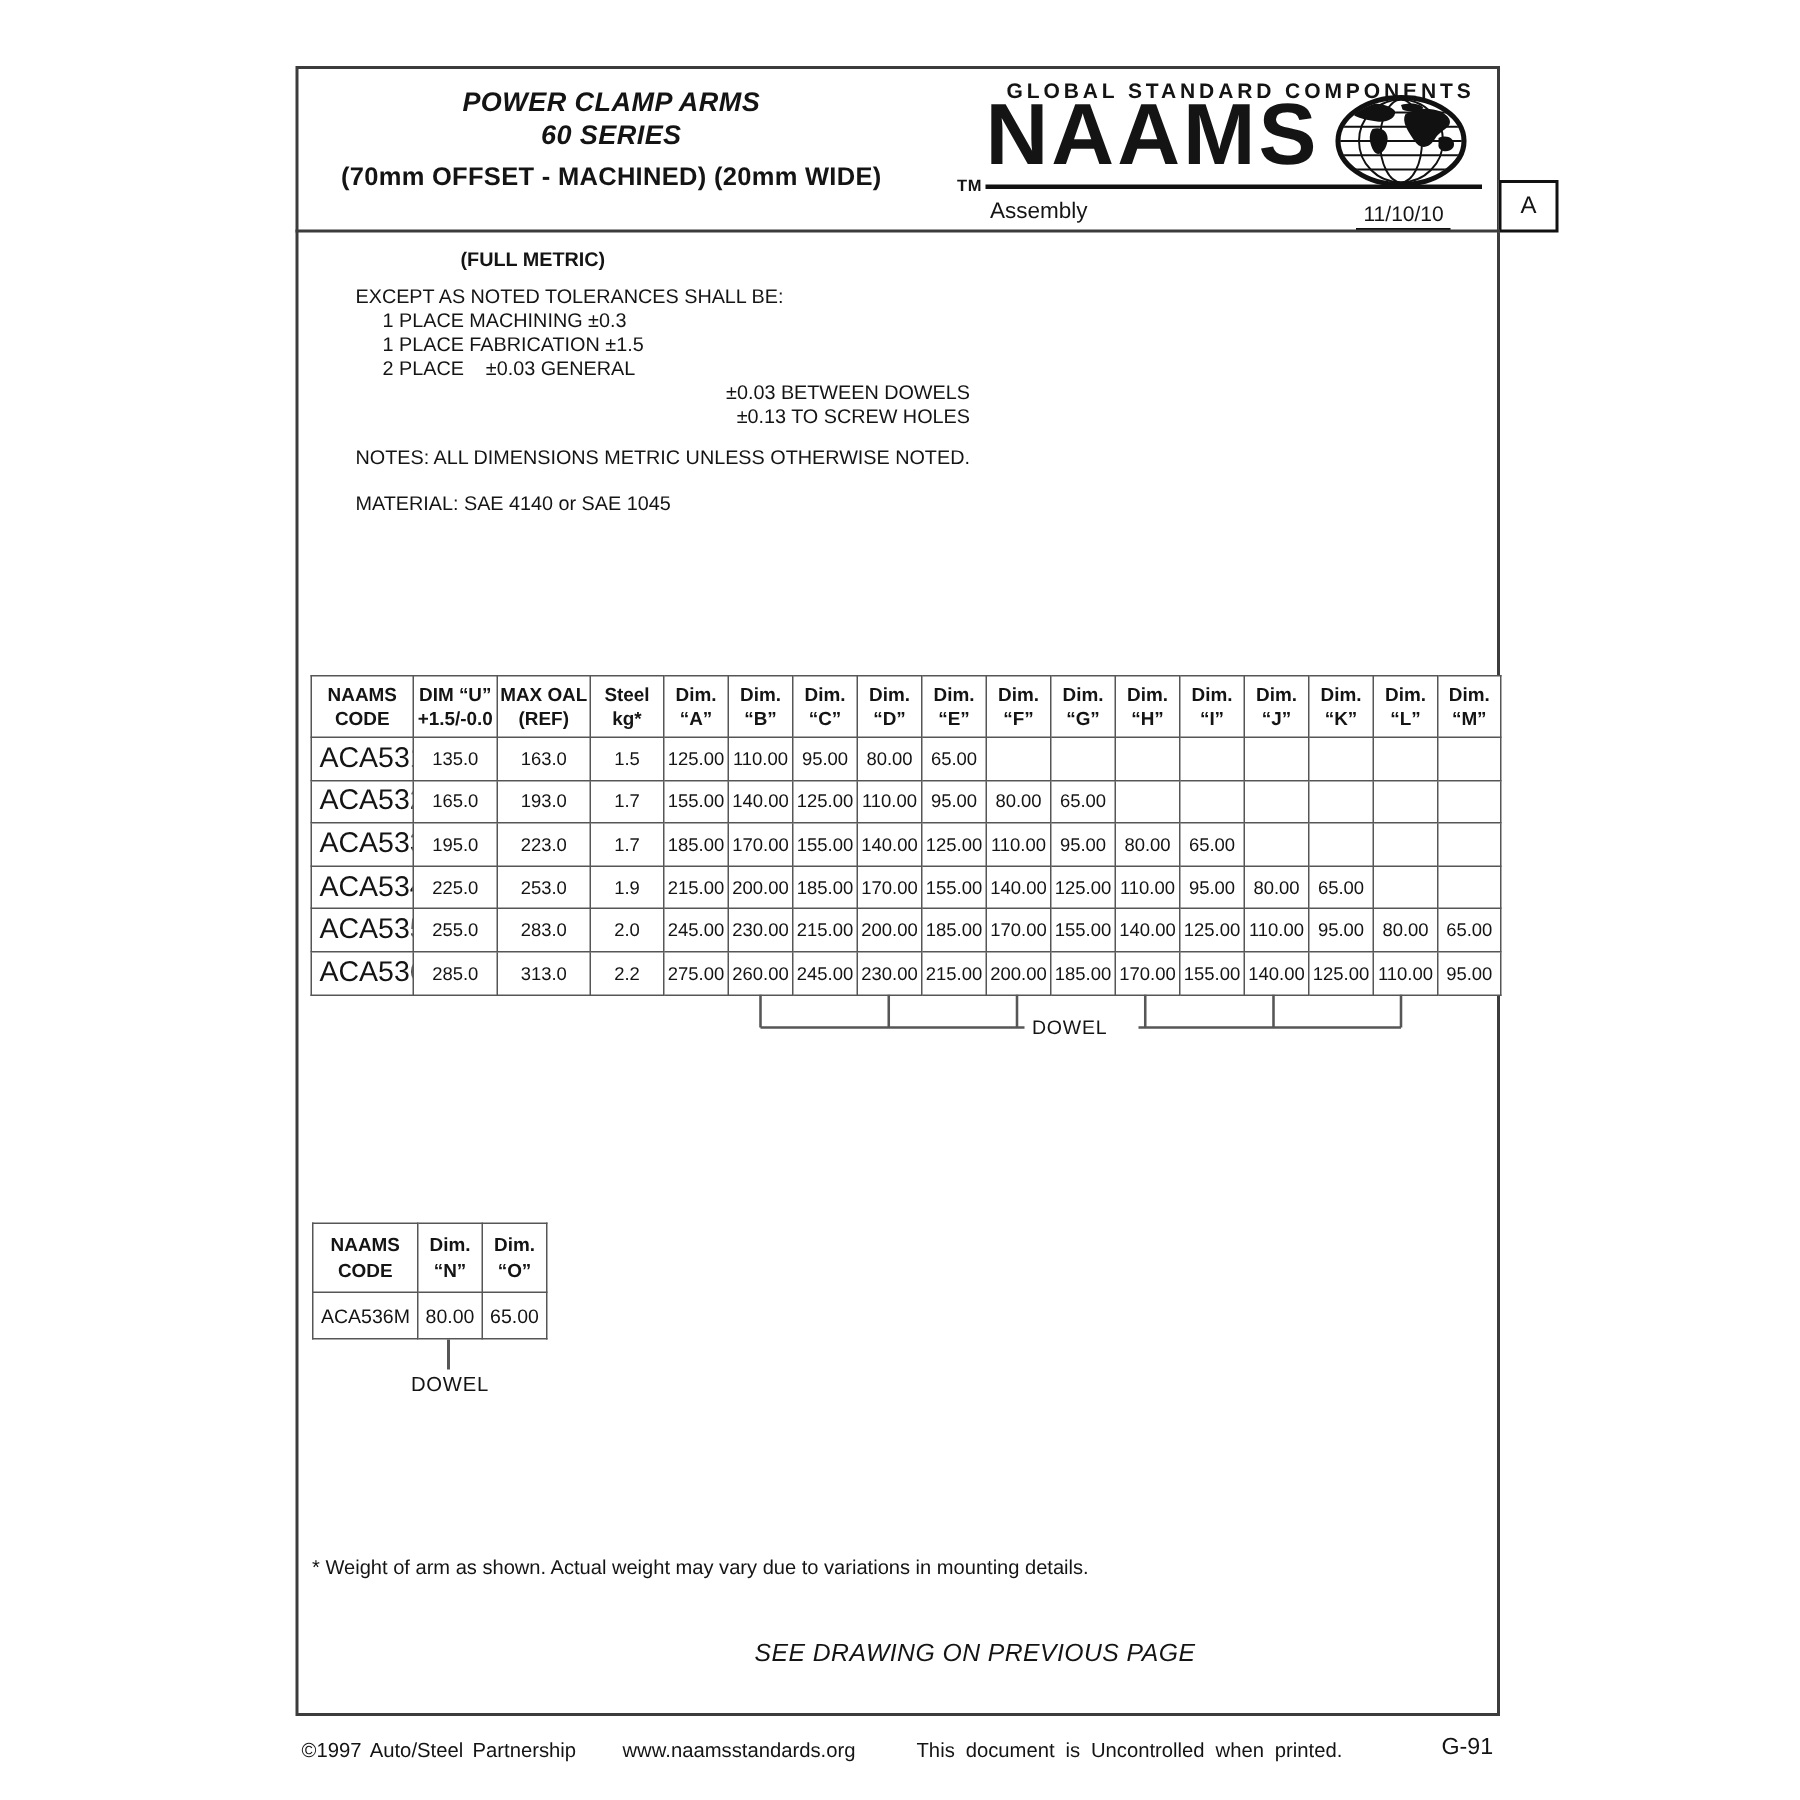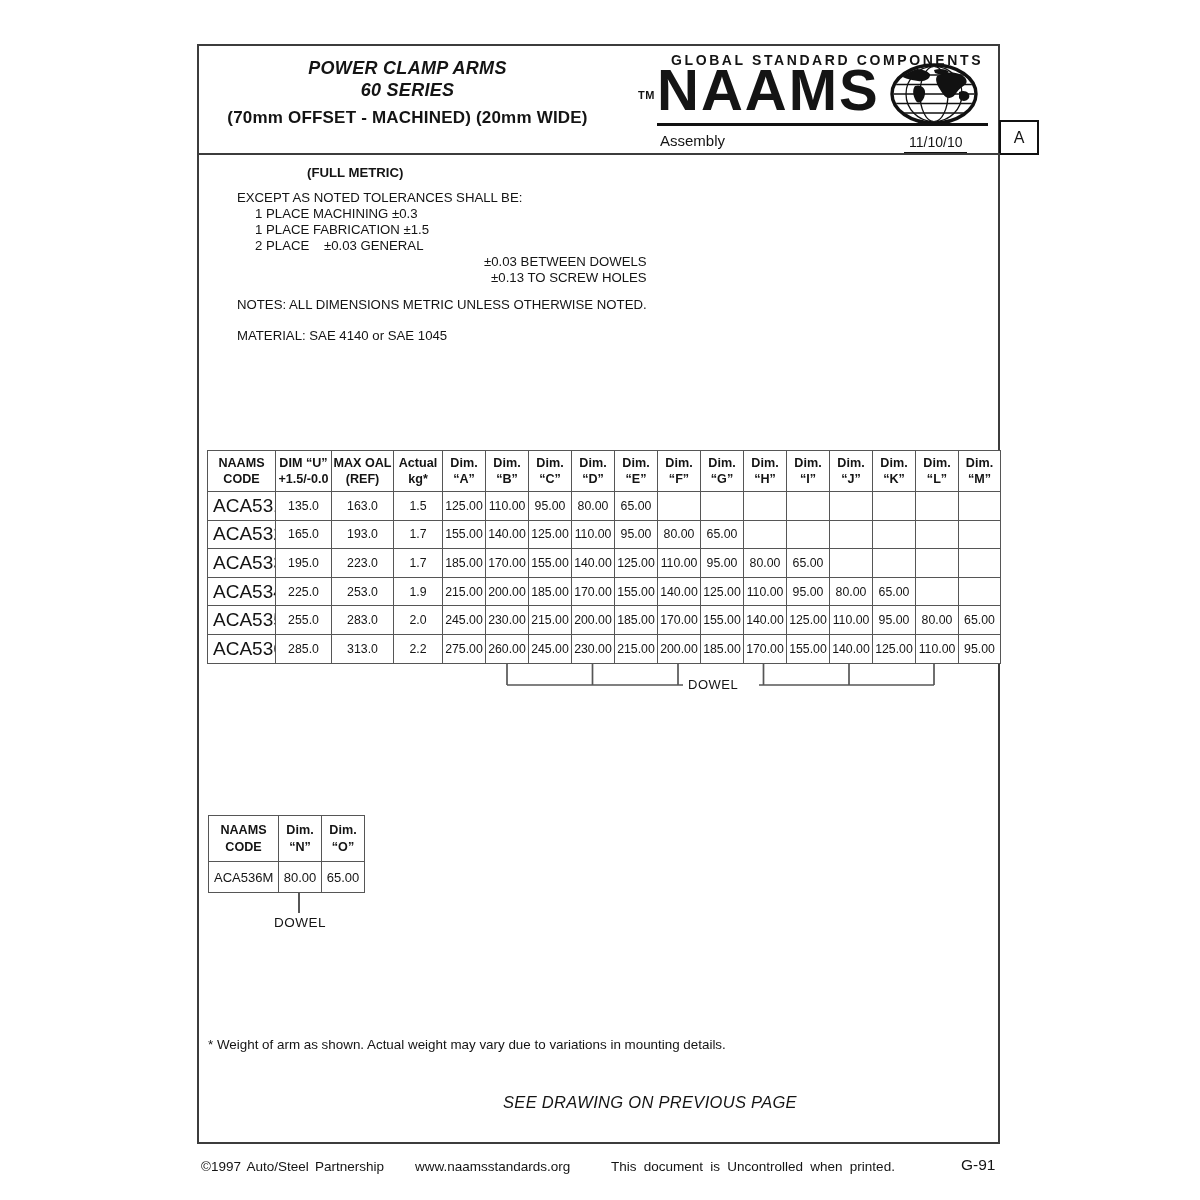--- a/index.html
+++ b/index.html
@@ -13,21 +13,21 @@
   .header-divider { left:197px; top:153px; width:803px; height:2.4px; background:#3c3c3c; }
 
   
   .title-block { left:205px; top:58px; width:405px; text-align:center; }
   .title-line { font-size:18px; font-weight:bold; line-height:1.22; letter-spacing:0.3px;font-style:italic; }
   .title-sub { font-size:17px; font-weight:bold; margin-top:6px; letter-spacing:0.2px; }
 
   
   .brand { left:638px; top:50px; width:360px; height:105px; }
   .brand-tagline { left:33px; top:2px; font-size:14px; font-weight:800; letter-spacing:2.6px; white-space:nowrap; }
-  .brand-tm { left:0px; top:39px; font-size:11px; font-weight:bold; letter-spacing:0.5px; }
+  .brand-tm { left:0px; top:68px; font-size:11px; font-weight:bold; letter-spacing:0.5px; }
   .brand-name { left:19px; top:11px; font-size:58px; font-weight:bold; letter-spacing:2px; line-height:1; }
   .globe { left:252px; top:13px; }
   .brand-rule { left:19px; top:73px; width:331px; height:2.6px; background:#111; }
   .brand-subtitle { left:22px; top:82px; font-size:15px; }
   .brand-date { left:266px; top:84px; font-size:14px; border-bottom:2px solid #111; padding:0 5px 2px 5px; }
   .rev-box { left:999px; top:120px; width:40px; height:35px; border:2.4px solid #111; display:flex; align-items:center; justify-content:center; font-size:16px; background:#fff; }
 
   
   .notes { left:237px; top:165px; font-size:13.2px; line-height:16px; }
   .full-metric { margin-left:70px;font-weight:bold; }
@@ -154,21 +154,21 @@
         <col style="width: 42px;">
       </colgroup>
       <thead>
         <tr>
           <th>NAAMS
 CODE</th>
           <th>DIM “U”
 +1.5/-0.0</th>
           <th>MAX OAL
 (REF)</th>
-          <th>Actual
+          <th>Steel
 kg*</th>
           <th>Dim.
 “A”</th>
           <th>Dim.
 “B”</th>
           <th>Dim.
 “C”</th>
           <th>Dim.
 “D”</th>
           <th>Dim.

